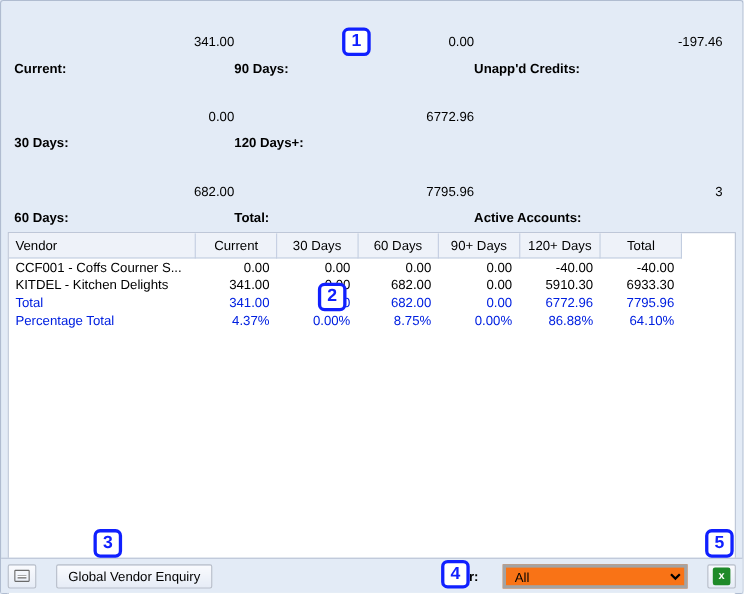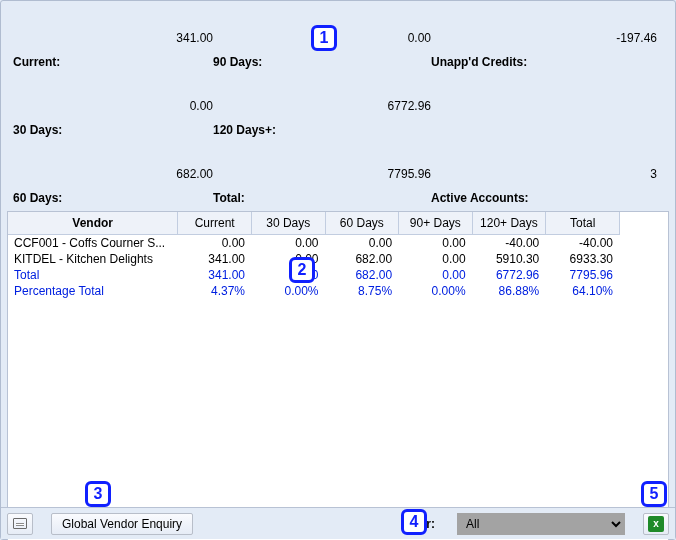--- a/index.html
+++ b/index.html
@@ -49,21 +49,21 @@
   }
   table.grid th {
     background: #eef2f9;
     border-right: 1px solid #c2cde0;
     border-bottom: 1px solid #c2cde0;
     padding: 4px 6px;
     font-weight: normal;
     color: #000;
     text-align: center;
   }
-  table.grid th:first-child { text-align: center; width: 170px; font-weight: bold; }
+  table.grid th:first-child { text-align: left; width: 170px; }
   table.grid th:not(:first-child) { width: 74px; }
   table.grid td {
     padding: 1px 6px;
     text-align: right;
     border-right: 1px solid transparent;
     white-space: nowrap;
   }
   table.grid td:first-child { text-align: left; }
   .blue { color: #0020e0; }
   
@@ -111,22 +111,22 @@
     width:16px; height:16px;
     display:inline-flex; align-items:center; justify-content:center;
     background:#1f8a29; color:#fff; font-size:10px; font-weight:bold;
     border-radius:2px;
   }
   .spacer { flex: 1; }
   .filter-label { font-weight: bold; margin-right:4px; }
   select.filter {
     height: 22px;
     width: 168px;
-    border: 1px solid #a3a3a3;
-    background: #a3a3a3;
+    border: 3px solid #a3a3a3;
+    background: #f97316;
     font-size: 12px;
     padding: 1px 4px;
   }
   
   .marker {
     position: absolute;
     width: 26px; height: 26px;
     border: 3px solid #1020ff;
     border-radius: 6px;
     color: #1020ff;

